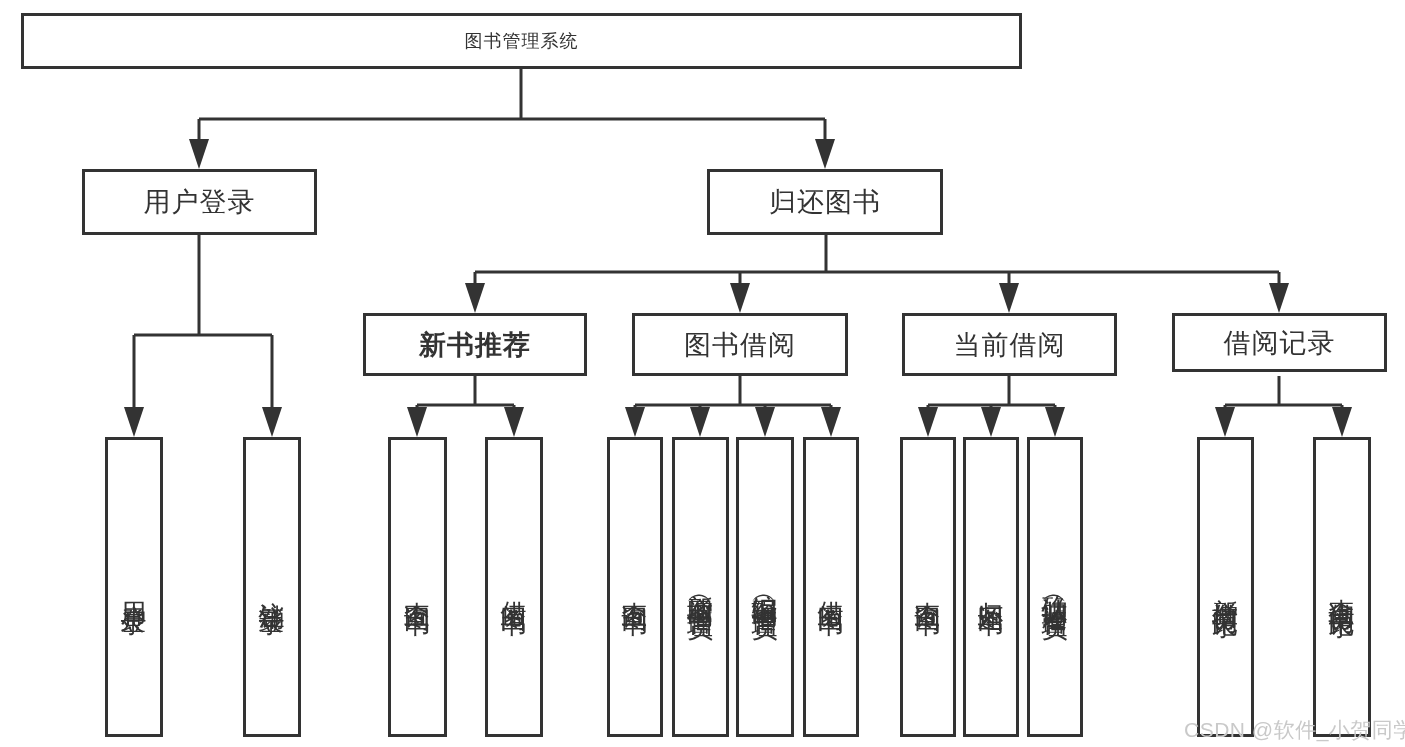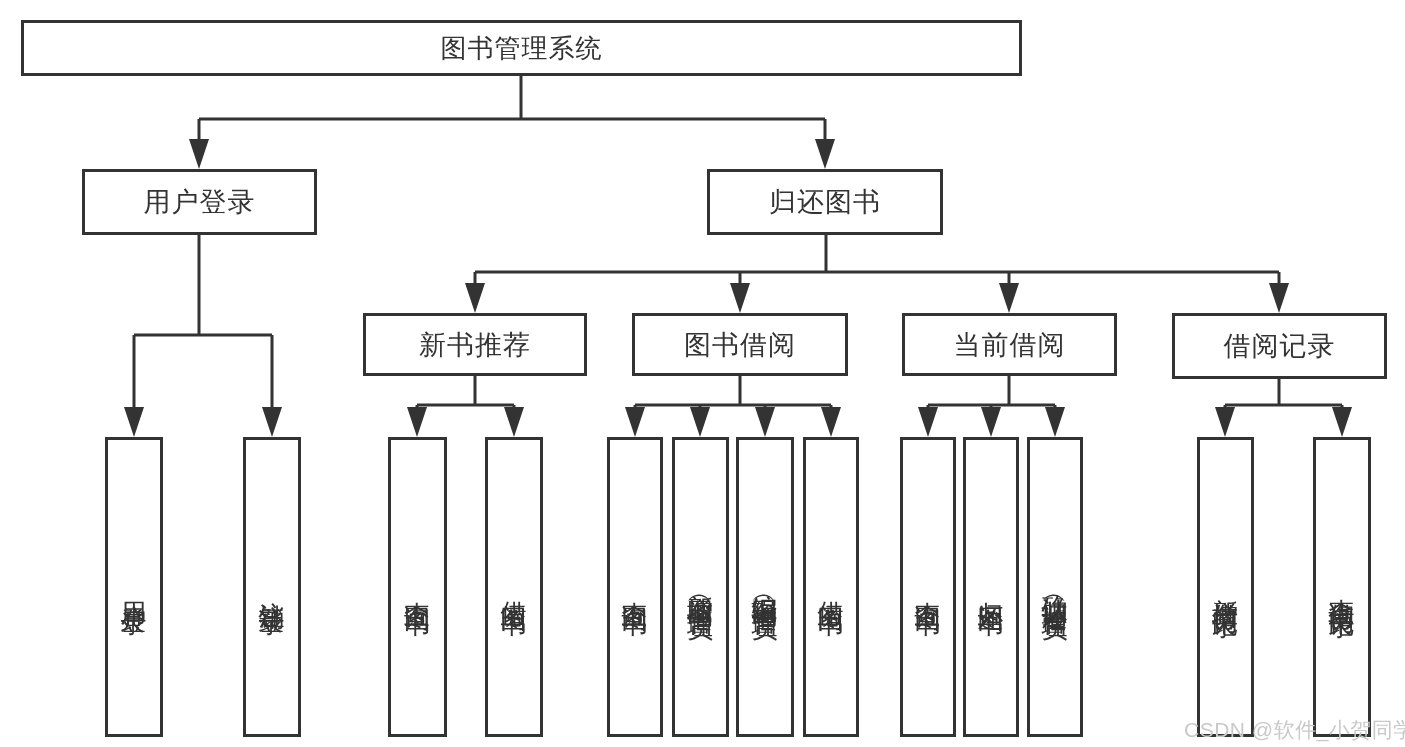--- a/index.html
+++ b/index.html
@@ -18,21 +18,21 @@
     position: absolute;
     box-sizing: border-box;
     border: 3px solid #333333;
     background: #ffffff;
     color: #333333;
     display: flex;
     align-items: center;
     justify-content: center;
   }
   .h-node { font-size: 27px; letter-spacing: 1px; }
-  .root-node { font-size: 26px; margin-top: 7px; }
+  .root-node { font-size: 18px; }
   .v-node { font-size: 26px; }
   .v-node .v-text {
     writing-mode: vertical-lr;
     text-orientation: mixed;
     letter-spacing: 3px;
     line-height: 1;
     white-space: nowrap;
   }
   #connectors {
     position: absolute;
@@ -104,30 +104,30 @@
     <span>图书管理系统</span>
   </div>
 
   <div class="node h-node" style="left:82px; top:169px; width:235px; height:66px;">
     <span>用户登录</span>
   </div>
   <div class="node h-node" style="left:707px; top:169px; width:236px; height:66px;">
     <span>归还图书</span>
   </div>
 
-  <div class="node h-node" style="left:363px; top:313px; width:224px; height:63px;">
+  <div class="node h-node" style="left:363px; top:313px; width:224px; height:63px;font-weight:bold;">
     <span>新书推荐</span>
   </div>
   <div class="node h-node" style="left:632px; top:313px; width:216px; height:63px;">
     <span>图书借阅</span>
   </div>
   <div class="node h-node" style="left:902px; top:313px; width:215px; height:63px;">
     <span>当前借阅</span>
   </div>
-  <div class="node h-node" style="left:1172px; top:313px; width:215px; height:66px;">
+  <div class="node h-node" style="left:1172px; top:313px; width:215px; height:59px;">
     <span>借阅记录</span>
   </div>
 
   <div class="node v-node" style="left:105px; top:437px; width:58px; height:300px;">
     <span class="v-text">用户登录</span>
   </div>
   <div class="node v-node" style="left:243px; top:437px; width:58px; height:300px;">
     <span class="v-text">注销登录</span>
   </div>
 

